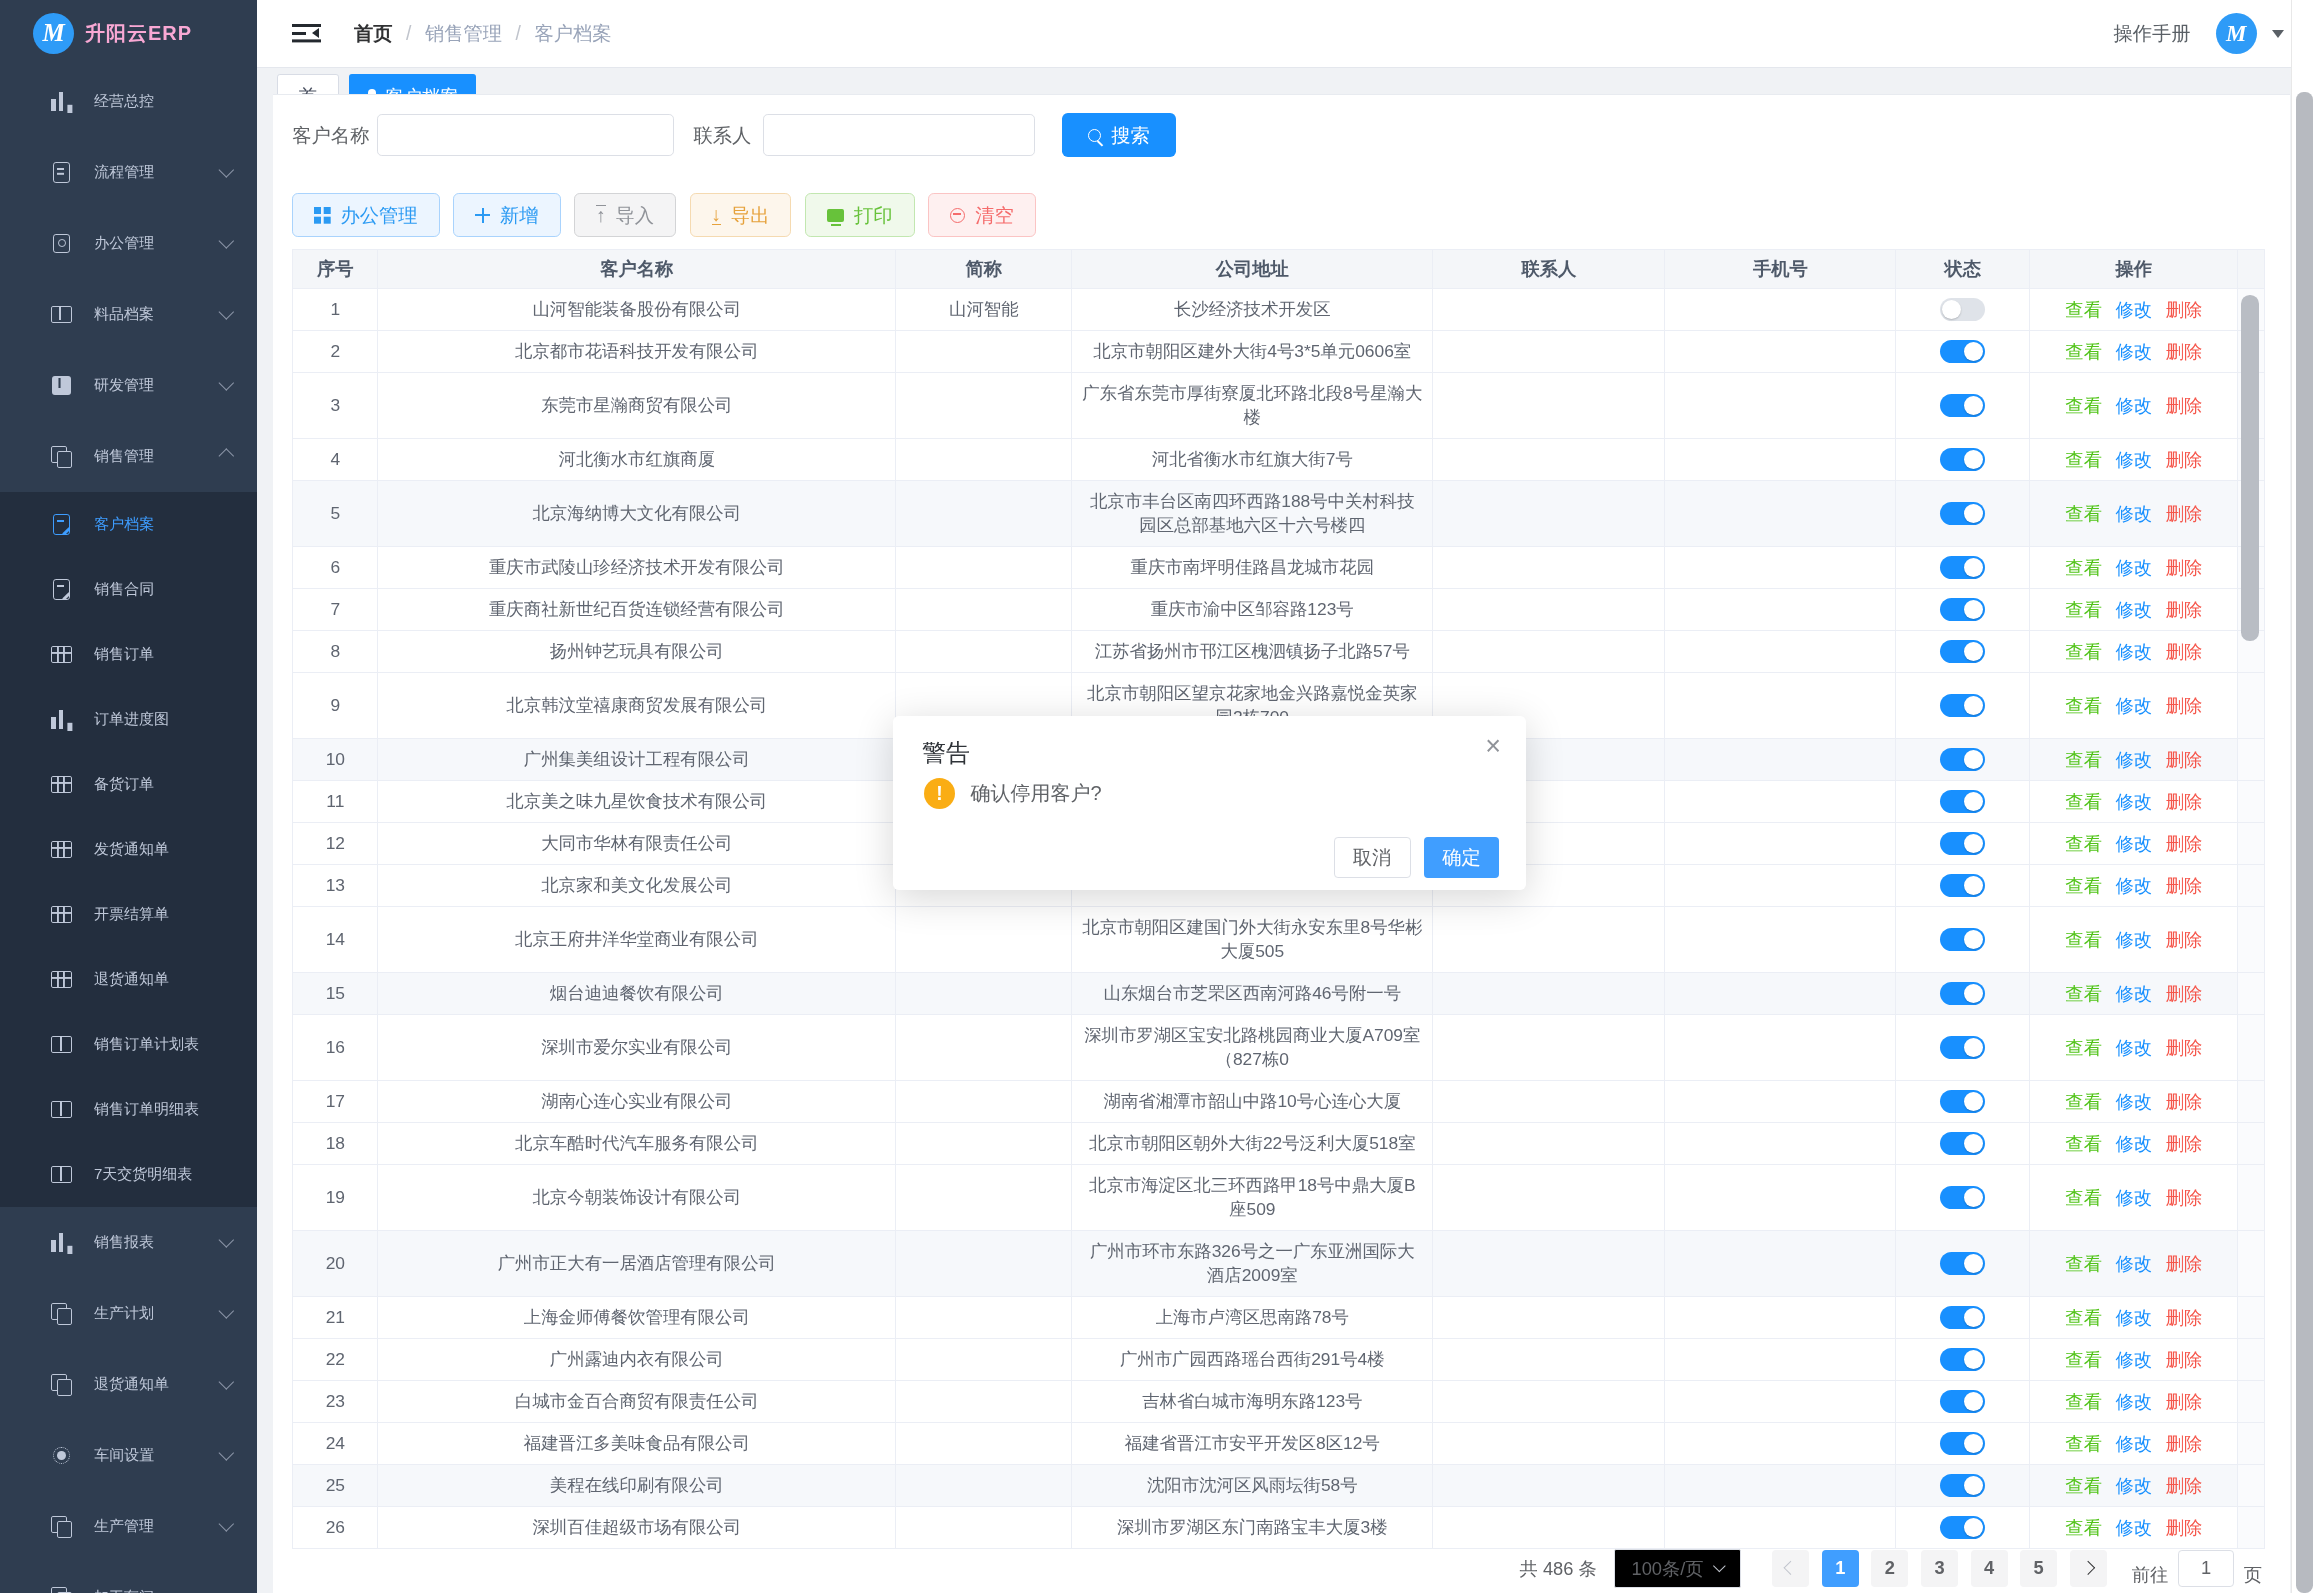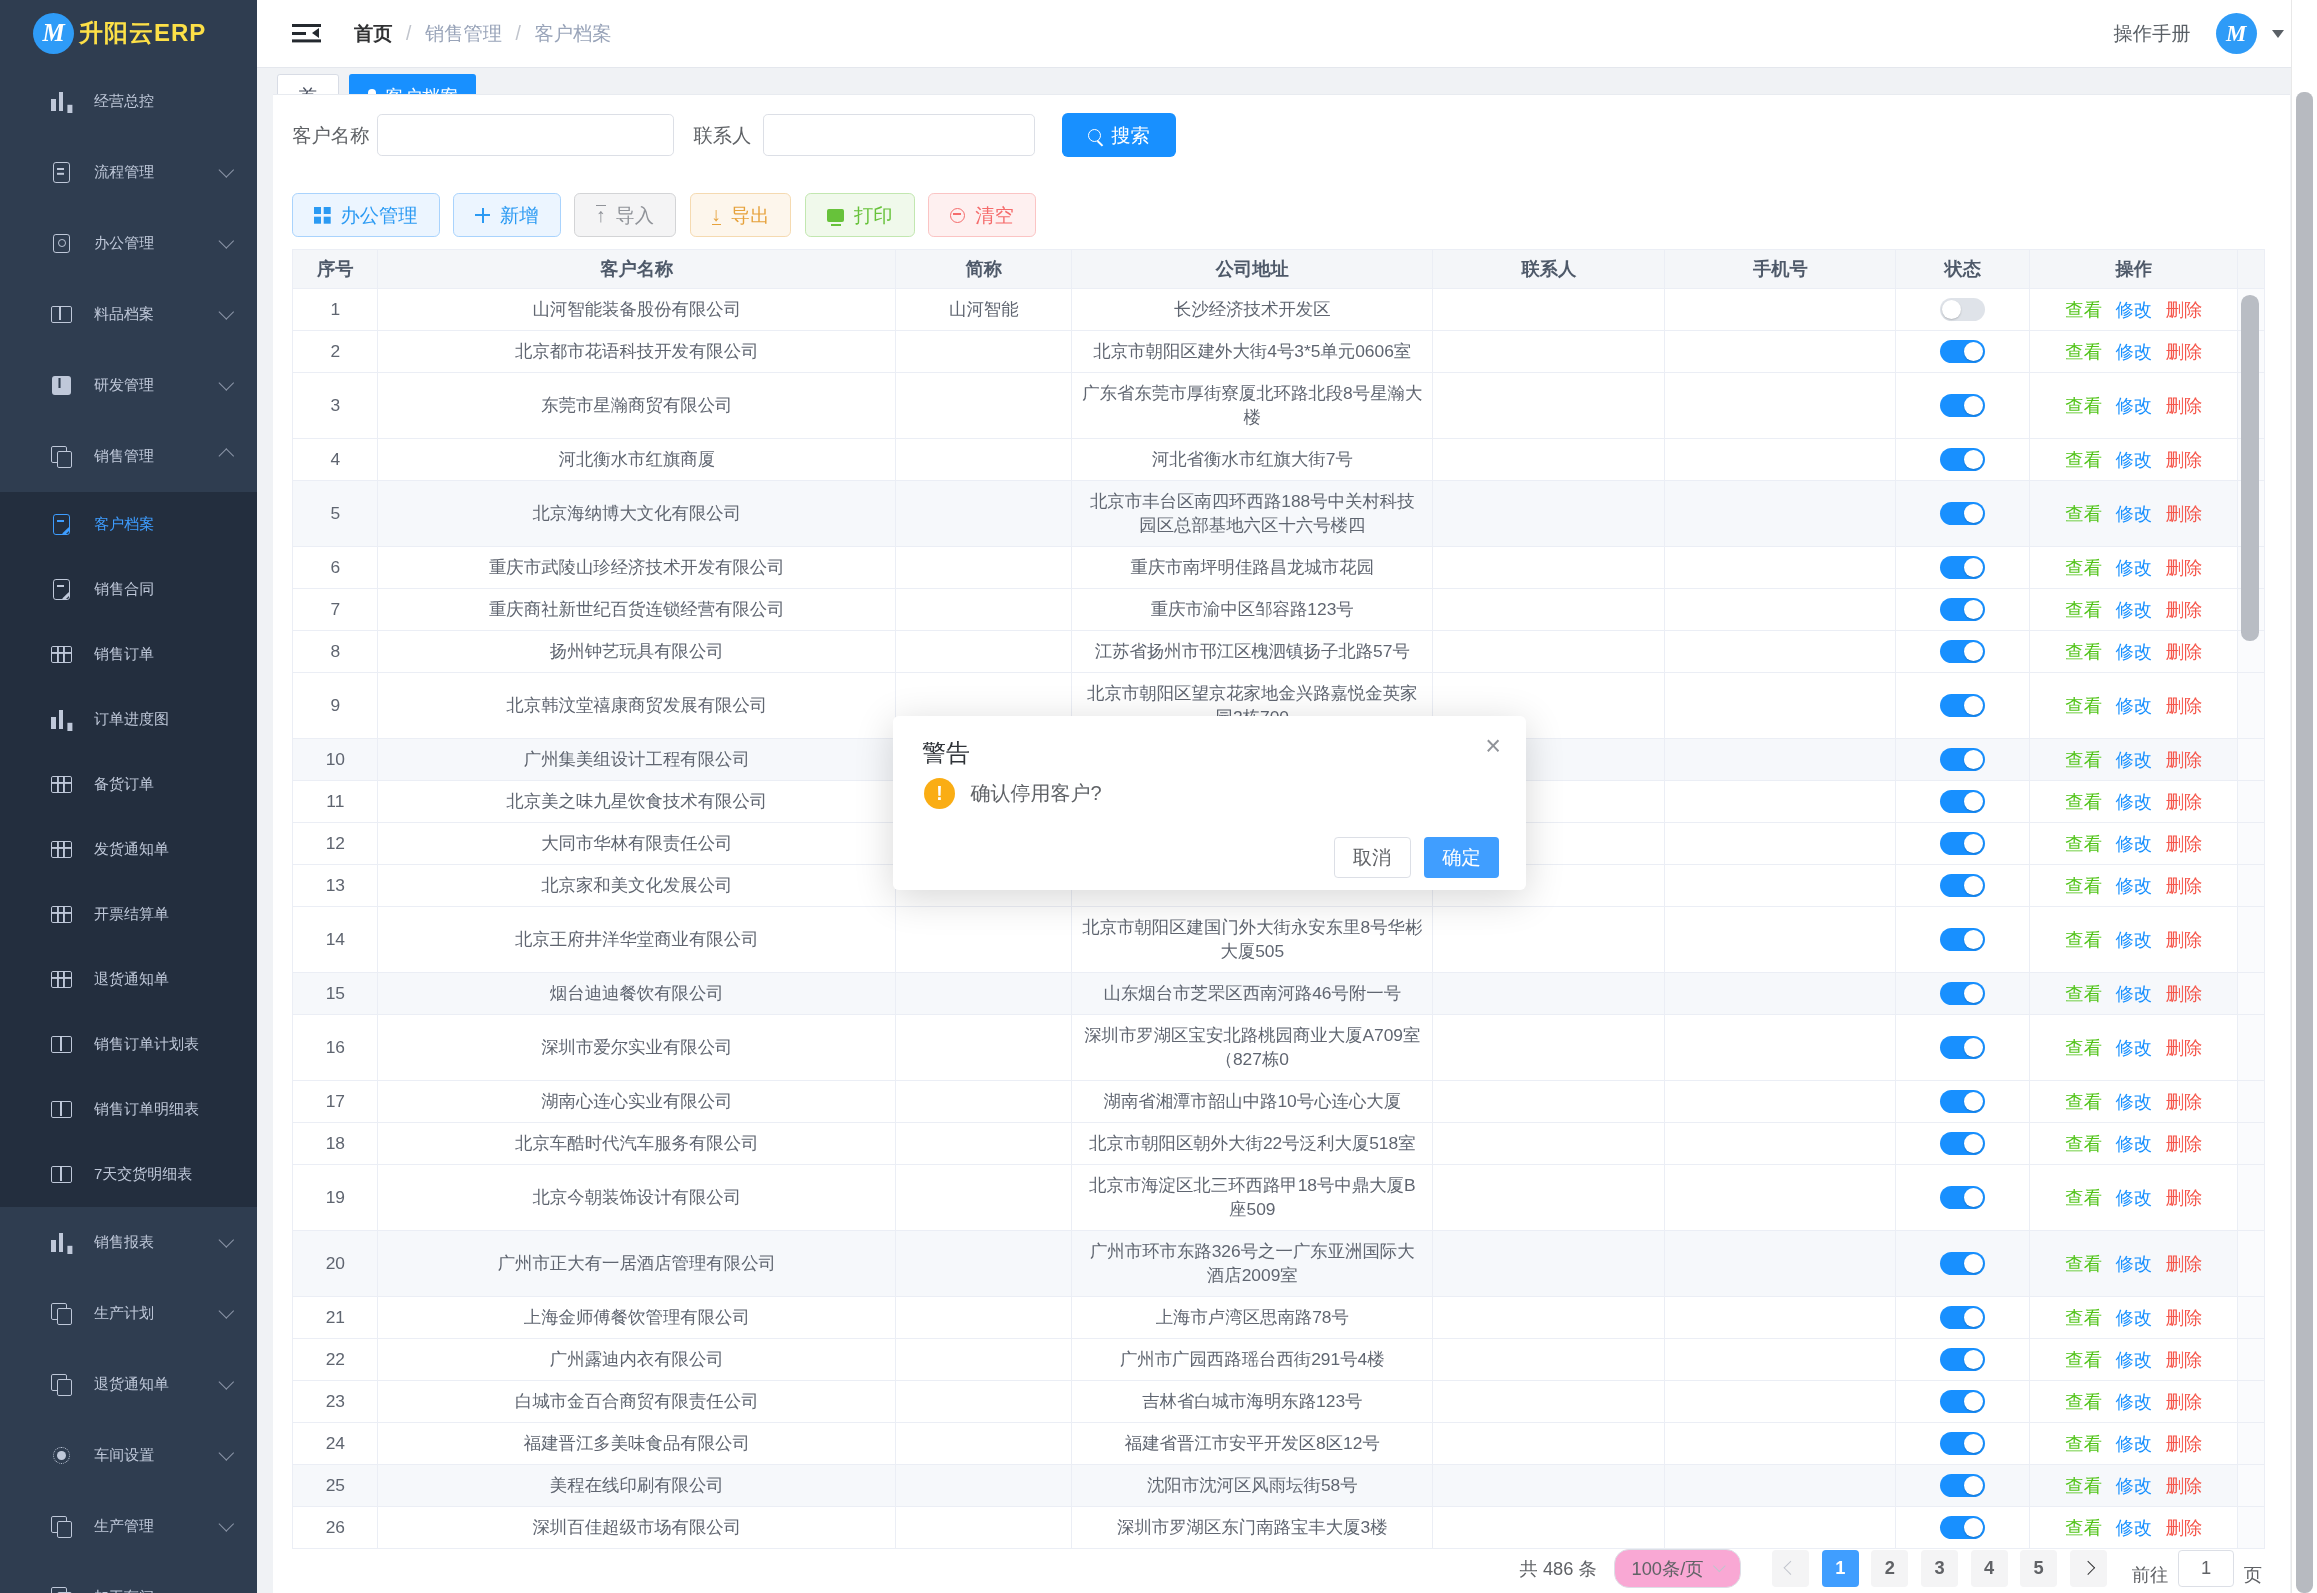--- a/index.html
+++ b/index.html
@@ -4,21 +4,21 @@
 <style>
   html,body{margin:0;padding:0;width:2317px;height:1593px;overflow:hidden;
     font-family:"Liberation Sans","DejaVu Sans",sans-serif;background:#f0f2f5;position:relative}
   *{box-sizing:border-box}
 
   
   .sidebar{position:absolute;left:0;top:0;width:257px;height:1593px;background:#2f3d50;z-index:4;overflow:hidden}
   .logo{height:66px;display:flex;align-items:center;padding-left:33px}
   .logo-circle{width:41px;height:41px;border-radius:50%;background:#2e9bf7;color:#fff;display:flex;align-items:center;justify-content:center;
     font-family:"Liberation Serif","DejaVu Serif",serif;font-style:italic;font-weight:700;font-size:25px;flex:none}
-  .logo-text{color:#fde047;font-size:24px;font-weight:700;margin-left:5px;letter-spacing:1px}
+  .logo-text{color:#f9a8d4;font-size:20px;font-weight:700;margin-left:11px;letter-spacing:1px}
   .mitem{height:71px;display:flex;align-items:center;padding:0 25px 0 50px;color:#bfc8d9;font-size:15px;cursor:pointer;position:relative}
   .mitem.sub{height:65px;background:#232e3e}
   .mitem.active{color:#3e9dff}
   .mlabel{margin-left:21px;white-space:nowrap}
   .chev{width:10.6px;height:10.6px;border-right:1.9px solid #8b95a7;border-bottom:1.9px solid #8b95a7;margin-left:auto;flex:none}
   .chev.down{transform:rotate(45deg) translate(-1.9px,-1.9px)}
   .chev.up{transform:rotate(225deg)}
   
   .mi{width:23px;height:23px;display:inline-block;position:relative;overflow:hidden;flex:none}
   .ic-bars::before{content:'';position:absolute;left:1px;bottom:1.9px;width:4.8px;height:12.6px;background:currentColor;box-shadow:16.4px 5.8px 0 currentColor}
@@ -122,21 +122,21 @@
   .sw.off .knob{left:1.9px}
   .alink{font-size:18.3px;cursor:pointer;margin:0 6.8px;white-space:nowrap}
   .a-view{color:#52c41a}
   .a-edit{color:#1890ff}
   .a-del{color:#f5564b}
   .tbl-thumb{position:absolute;top:46px;right:4.8px;width:17.4px;height:346px;background:#b9bdc4;border-radius:8.7px;z-index:3}
 
   
   .pagination{position:absolute;left:273px;right:55px;top:1547px;height:42px;display:flex;align-items:center;justify-content:flex-end;font-size:18.3px;color:#606266;z-index:5}
   .pg-total{margin-right:17.4px}
-  .pg-size{width:127px;height:39px;border:1px solid #dcdfe6;border-radius:15px;display:flex;align-items:center;justify-content:center;background:#f9a8d4;cursor:pointer}
+  .pg-size{width:127px;height:39px;border:1px solid #dcdfe6;border-radius:2px;display:flex;align-items:center;justify-content:center;background:#000000;cursor:pointer}
   .pg-size .chev-sm{width:8.7px;height:8.7px;border-right:1.9px solid #c0c4cc;border-bottom:1.9px solid #c0c4cc;transform:rotate(45deg) translate(-1.9px,-1.9px);margin-left:11.6px}
   .pg-btn{width:37px;height:37px;border:none;border-radius:3.9px;background:#f4f4f5;color:#606266;font-size:18.3px;margin-left:12.6px;cursor:pointer;
     display:flex;align-items:center;justify-content:center;font-weight:600}
   .pg-btn.act{background:#409eff;color:#fff}
   .pg-btn.prev{margin-left:31px}
   .pg-arrow{width:9.7px;height:9.7px;border-right:1.9px solid #303133;border-bottom:1.9px solid #303133}
   .pg-arrow.left{transform:rotate(135deg);border-color:#c0c4cc}
   .pg-arrow.right{transform:rotate(-45deg)}
   .pg-goto{margin-left:25px;display:flex;align-items:flex-end}
   .pg-goto input{width:56px;height:37px;border:1px solid #dcdfe6;border-radius:3.9px;text-align:center;font-size:18.3px;color:#606266;margin:0 9.7px}

